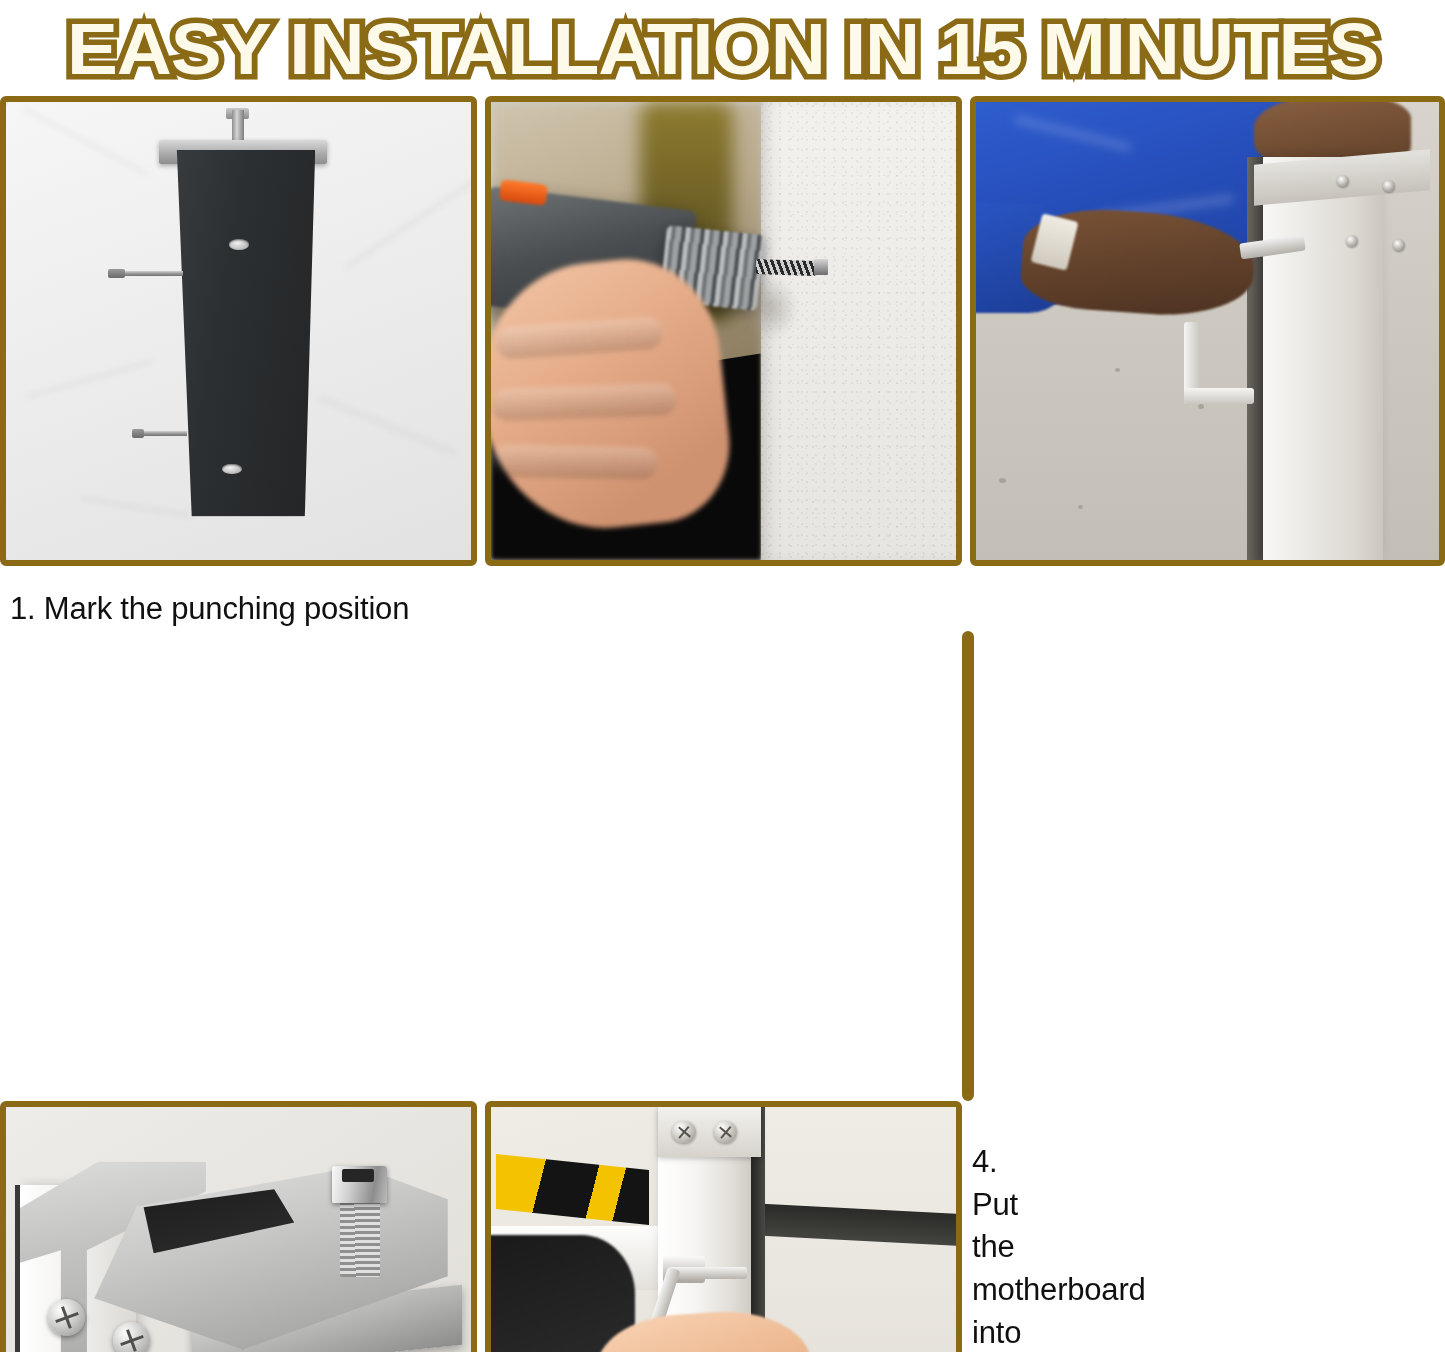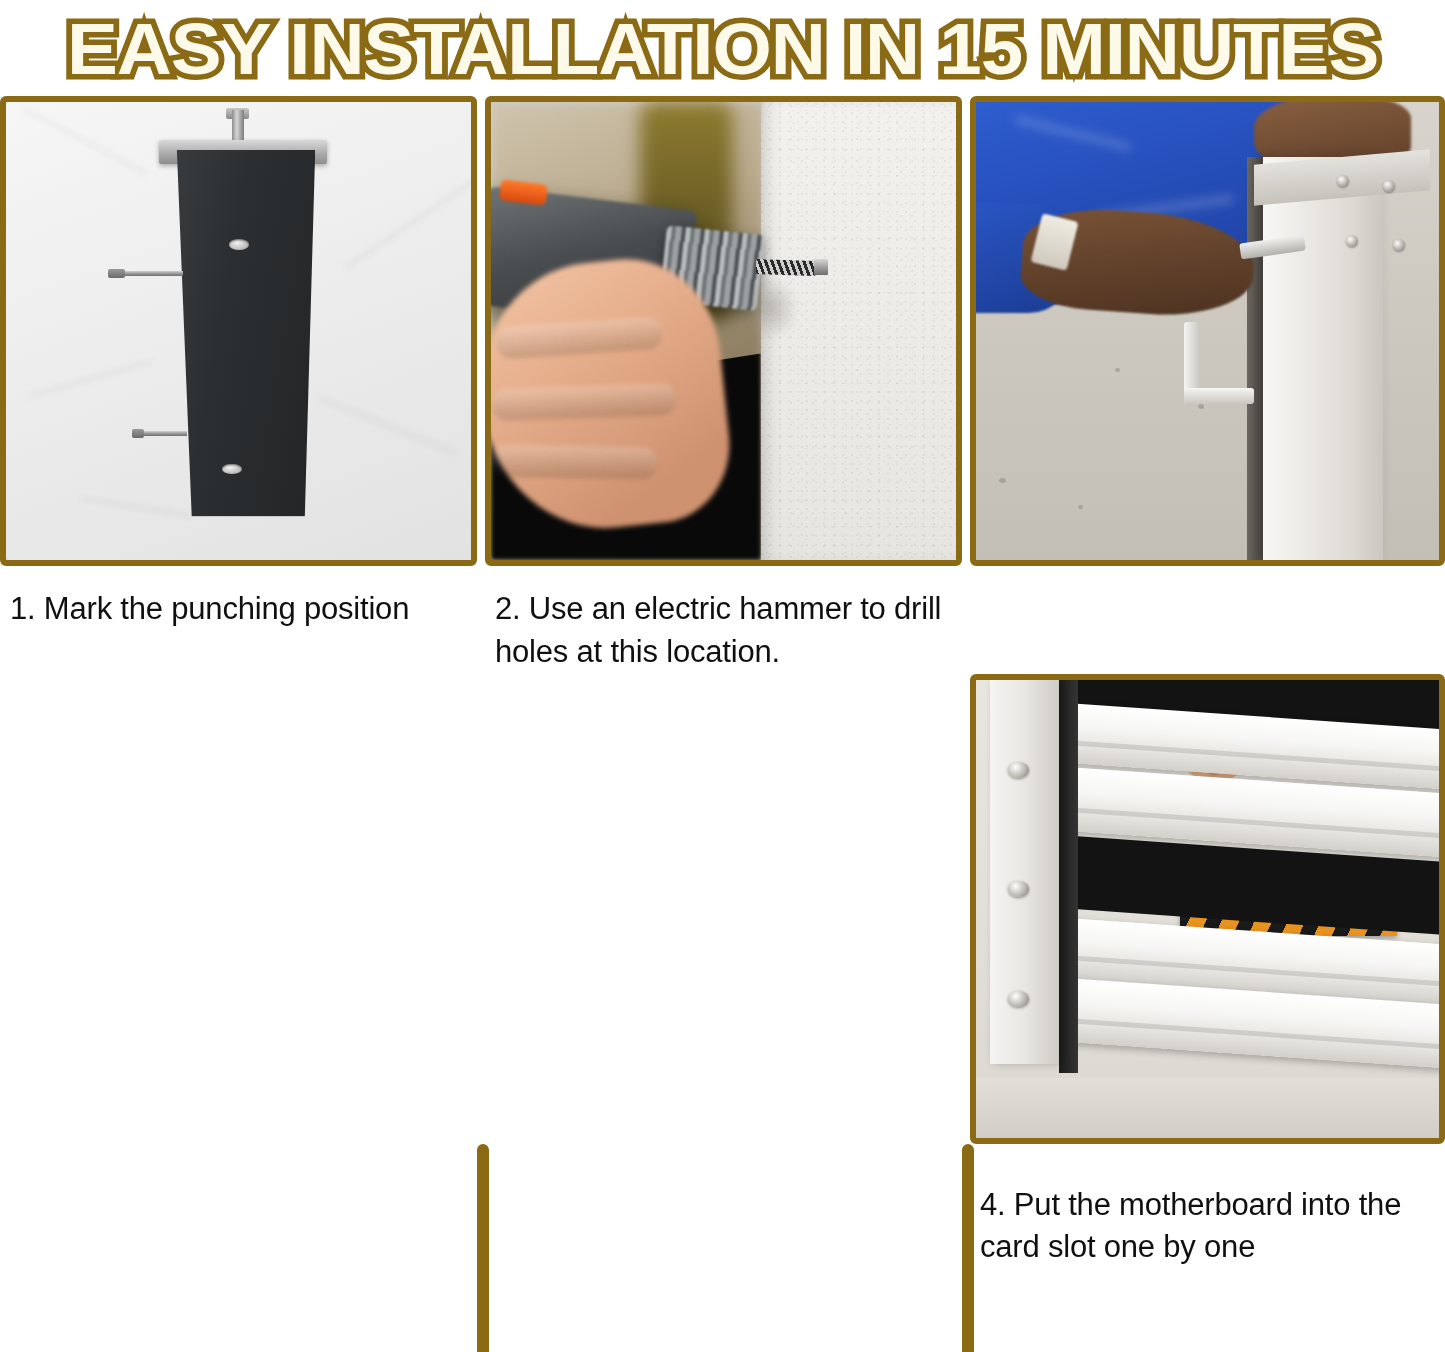--- a/index.html
+++ b/index.html
@@ -566,23 +566,20 @@
             <div class="h"></div>
           </div>
       </div>
     </div>
   </div>
 
   <div class="cell">
     <div class="caption">1. Mark the punching position</div>
   </div>
   <div class="spacer"></div>
-  <div class="cell">
-    <div class="caption">2. Use an electric hammer to drill holes at this location.</div>
-  </div>
   <div class="spacer"></div>
 
   <div class="row-gap"></div>
   <div class="row-gap"></div>
   <div class="row-gap"></div>
   <div class="row-gap"></div>
   <div class="row-gap"></div>
 
   <div class="cell">
     <div class="photo">

